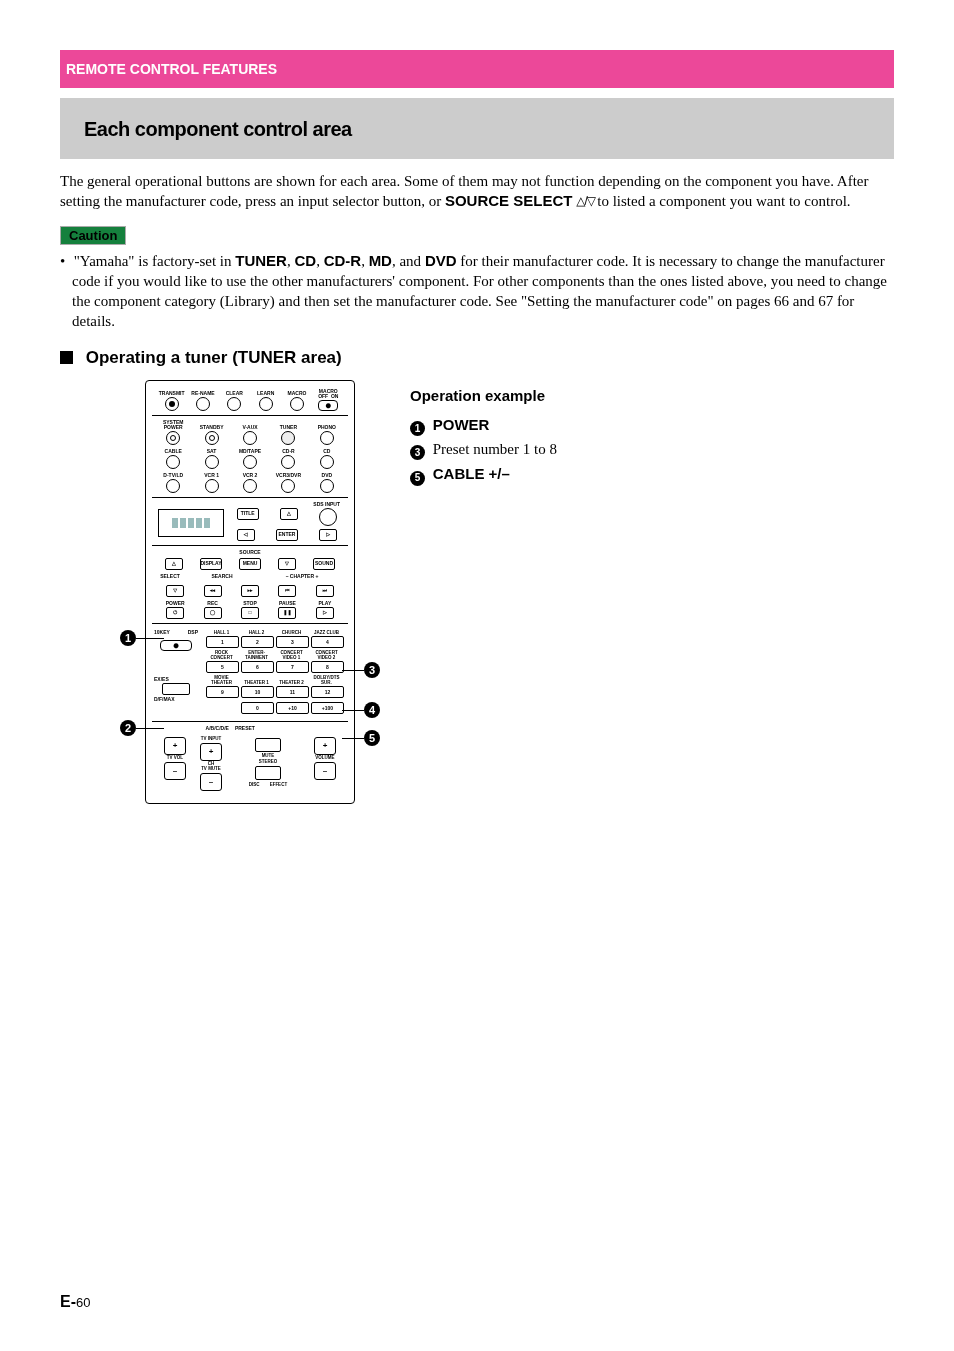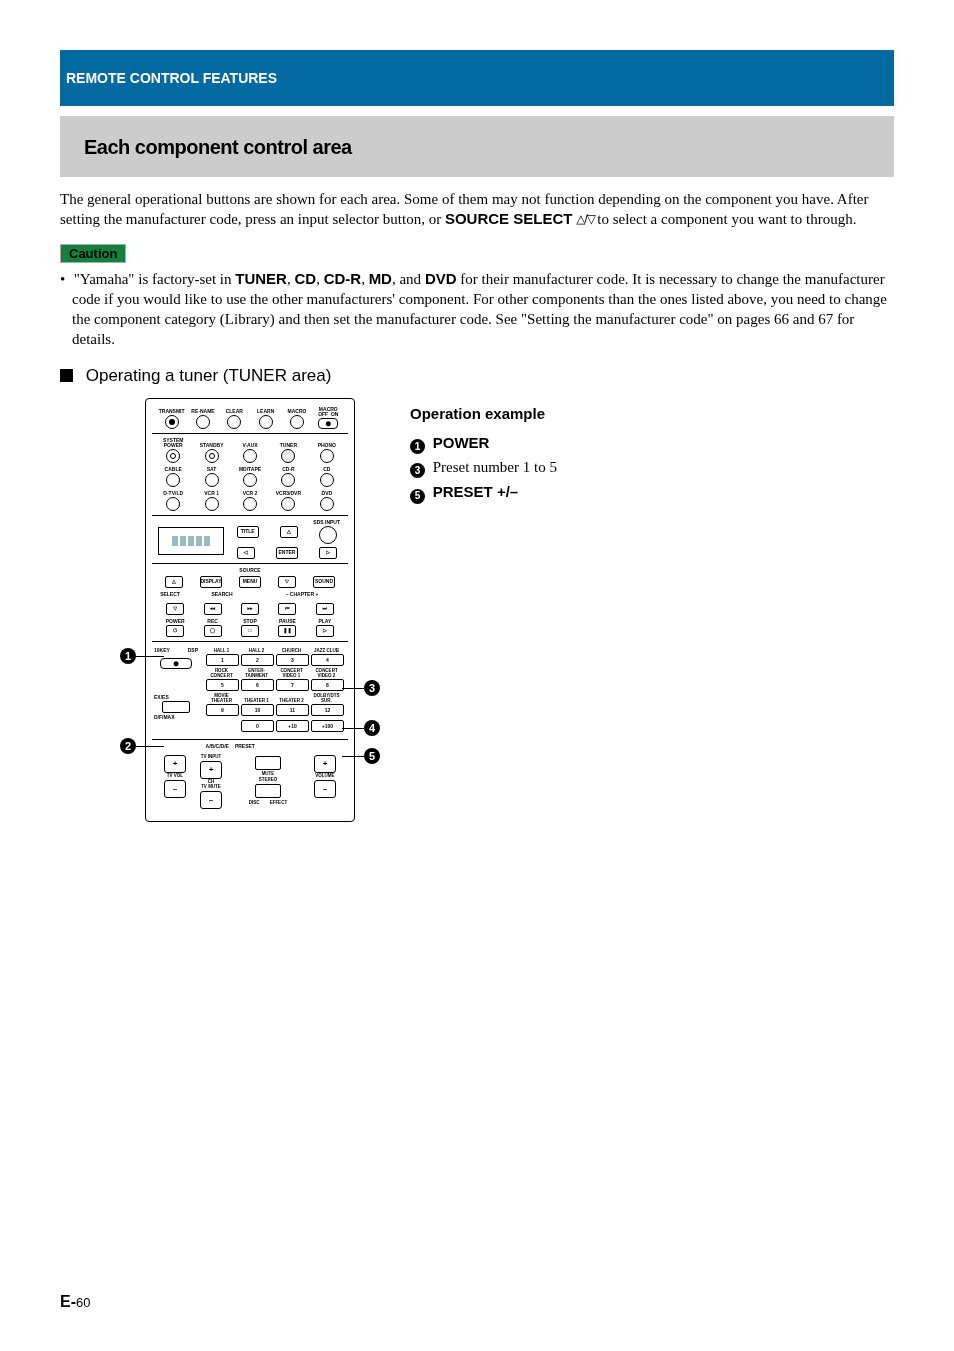--- a/index.html
+++ b/index.html
@@ -6,26 +6,26 @@
     margin: 0;
     padding: 50px 60px 60px;
     font-family: "Times New Roman", Times, serif;
     font-size: 15px;
     color: #000;
     width: 954px;
     box-sizing: border-box;
     background: #fff;
   }
   .section-header-bar {
-    background: #0369a1;
+    background: #ec4899;
     color: #fff;
     font-family: Arial, Helvetica, sans-serif;
     font-weight: bold;
     font-size: 14px;
-    padding: 20px 6px;
+    padding: 11px 6px;
     margin-bottom: 10px;
   }
   .title-bar {
     background: #ccc;
     padding: 6px 10px 4px;
     margin-bottom: 12px;
   }
   .title-bar h1 {
     margin: 14px;
     font-family: Arial, Helvetica, sans-serif;
@@ -63,21 +63,21 @@
     line-height: 1.35;
   }
   .caution-list .bullet {
     display: inline-block;
     width: 10px;
     margin-left: -12px;
   }
   h2.subhead {
     font-family: Arial, Helvetica, sans-serif;
     font-size: 17px;
-    font-weight: normal;
+    font-weight: bold;
     margin: 10px 0 12px;
   }
   h2.subhead .square {
     display: inline-block;
     width: 13px;
     height: 13px;
     background: #000;
     margin-right: 8px;
     vertical-align: -1px;
   }
@@ -216,21 +216,21 @@
 <div class="section-header-bar">REMOTE CONTROL FEATURES</div>
 
 <div class="title-bar">
   <h1>Each component control area</h1>
 </div>
 
 <p class="intro-para">
   <span>The general operational buttons are shown for each area. Some of them may not function depending on the component you have. After setting the manufacturer code, press an input selector button, or </span>
   <span class="bold-sans">SOURCE SELECT</span>
   <span class="tri"> △/▽ </span>
-  <span>to select a component you want to through.</span>
+  <span>to listed a component you want to control.</span>
 </p>
 
 <div class="caution-box">Caution</div>
 <div class="caution-list">
   <span class="bullet">•</span>
   <span>"Yamaha" is factory-set in </span>
   <span class="bold-sans">TUNER</span><span>, </span>
   <span class="bold-sans">CD</span><span>, </span>
   <span class="bold-sans">CD-R</span><span>, </span>
   <span class="bold-sans">MD</span><span>, and </span>
@@ -550,25 +550,25 @@
   </div>
 
   <div class="op-example">
     <p class="op-title">Operation example</p>
     <div class="op-line">
       <span class="numcirc">1</span>
       <span class="op-bold">POWER</span>
     </div>
     <div class="op-line">
       <span class="numcirc">3</span>
-      <span>Preset number 1 to 5</span>
+      <span>Preset number 1 to 8</span>
     </div>
     <div class="op-line">
       <span class="numcirc">5</span>
-      <span class="op-bold">PRESET +/–</span>
+      <span class="op-bold">CABLE +/–</span>
     </div>
   </div>
 
 </div>
 
 <div class="page-num">
   <span class="pfx">E-</span><span class="num">60</span>
 </div>
 
 

